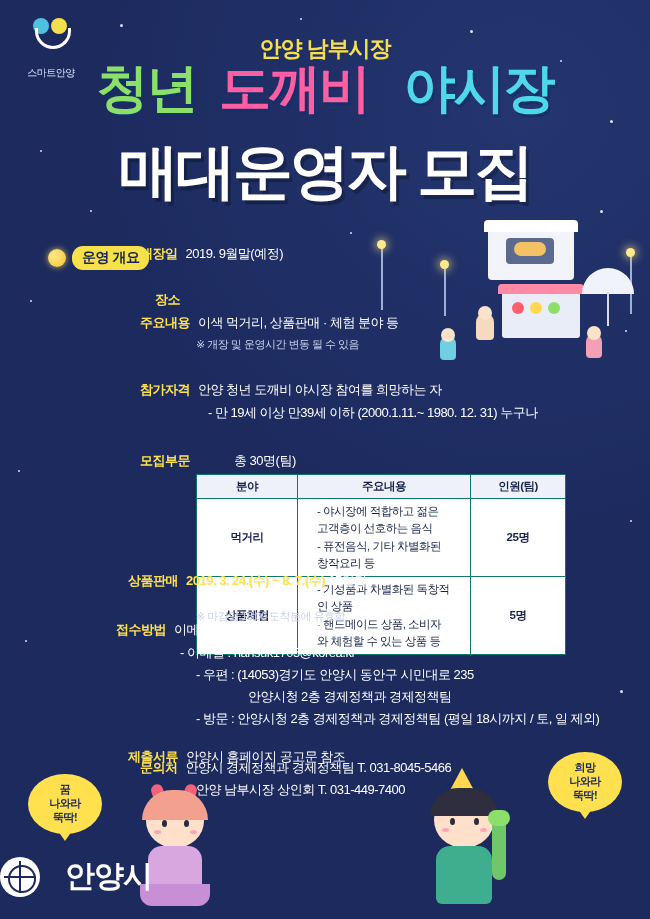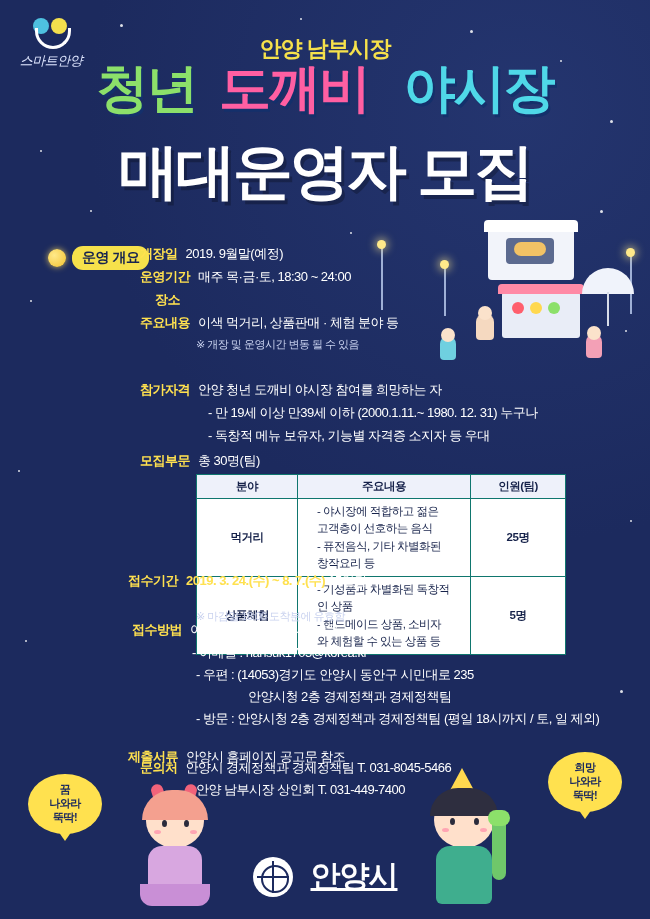--- a/index.html
+++ b/index.html
@@ -28,21 +28,21 @@
   }
   .logo-mark .c1,.logo-mark .c2{
     position:absolute;border-radius:50%;
   }
   .logo-mark .c1{width:16px;height:16px;background:#4ec1e0;left:2px;top:2px;}
   .logo-mark .c2{width:16px;height:16px;background:#f4e04d;left:20px;top:2px;}
   .logo-mark .smile{
     position:absolute;left:4px;top:12px;width:30px;height:18px;
     border:3px solid #ffffff;border-top:none;border-radius:0 0 18px 18px;
   }
-  .logo-text{font-size:13px;color:#dfe6ff;margin-top:2px;letter-spacing:-.5px;font-style:italic;}
+  .logo-text{font-size:10px;color:#dfe6ff;margin-top:16px;letter-spacing:-.5px;}
   
   .kicker{
     position:absolute;left:0;right:0;top:34px;text-align:center;
     font-size:22px;font-weight:bold;color:#f6e14b;letter-spacing:-1px;
   }
   .title-line{
     position:absolute;left:0;right:0;top:62px;text-align:center;
     font-size:52px;font-weight:bold;letter-spacing:-2px;
     line-height:1;
   }
@@ -80,21 +80,21 @@
     font-size:11.5px;letter-spacing:-.5px;
   }
   table.tbl th,table.tbl td{border:1px solid #0f766e;padding:4px 19px;vertical-align:middle;}
   table.tbl th{background:#eef1fa;font-weight:bold;text-align:center;}
   table.tbl td.c{text-align:center;font-weight:bold;white-space:nowrap;}
   table.tbl td.d{text-align:left;line-height:1.5;}
   
   .hl{color:#ffe14f;font-weight:bold;}
   
   .foot{
-    position:absolute;left:0;right:0;bottom:22px;display:flex;align-items:center;justify-content:center;gap:18px;text-decoration:underline;
+    position:absolute;left:0;right:0;bottom:22px;display:flex;align-items:center;justify-content:flex-start;gap:25px;
   }
   .foot-mark{
     width:40px;height:40px;border-radius:50%;background:#ffffff;position:relative;
   }
   .foot-mark:before{
     content:"";position:absolute;left:50%;top:4px;width:2px;height:32px;background:#1c2a5e;transform:translateX(-50%);
   }
   .foot-mark:after{
     content:"";position:absolute;left:4px;top:50%;width:32px;height:2px;background:#1c2a5e;transform:translateY(-50%);
   }
@@ -205,47 +205,40 @@
 
   <div class="sec" style="left:48px;top:246px;text-align:right;">
     <span class="moon"></span>
     <span class="sec-label">운영 개요</span>
   </div>
 
   <div class="row" style="left:140px;top:245px;">
     <span class="lab">개장일</span>
     <span class="val">2019. 9월말(예정)</span>
   </div>
-  <div class="row" style="left:140px;top:268px;">
-    <span class="lab">운영기간</span>
-    <span class="val">매주 목·금·토, 18:30 ~ 24:00</span>
-  </div>
   <div class="row" style="left:155px;top:291px;">
     <span class="lab">장소</span>
   </div>
   <div class="row" style="left:140px;top:314px;">
     <span class="lab">주요내용</span>
     <span class="val">이색 먹거리, 상품판매 · 체험 분야 등</span>
   </div>
   <div class="row" style="left:196px;top:337px;">
     <span class="note">※ 개장 및 운영시간 변동 될 수 있음</span>
   </div>
 
 
   <div class="row" style="left:140px;top:381px;">
     <span class="lab">참가자격</span>
     <span class="val">안양 청년 도깨비 야시장 참여를 희망하는 자</span>
   </div>
   <div class="row" style="left:208px;top:404px;">
     <span class="val" style="margin-left:0;">- 만 19세 이상 만39세 이하 (2000.1.11.~ 1980. 12. 31) 누구나</span>
   </div>
-  <div class="row" style="left:208px;top:427px;">
-    <span class="val" style="margin-left:0;">- 독창적 메뉴 보유자, 기능별 자격증 소지자 등 우대</span>
-  </div>
-  <div class="row" style="left:140px;top:452px;">
+  <div class="row" style="left:140px;top:452px;gap:36px;">
     <span class="lab">모집부문</span>
     <span class="val">총 30명(팀)</span>
   </div>
 
   <table class="tbl" style="left:196px;top:474px;width:370px;">
     <thead>
       <tr>
         <th style="width:62px;">분야</th>
         <th>주요내용</th>
         <th style="width:56px;">인원(팀)</th>
@@ -261,34 +254,34 @@
       <tr>
         <td class="c">상품체험</td>
         <td class="d" style="white-space:pre-line;">- 기성품과 차별화된 독창적인 상품
 - 핸드메이드 상품, 소비자와 체험할 수 있는 상품 등</td>
         <td class="c">5명</td>
       </tr>
     </tbody>
   </table>
 
   <div class="row" style="left:128px;top:572px;">
-    <span class="lab">접수기간</span>
+    <span class="lab">상품판매</span>
     <span class="val">
       <span class="hl">2019. 3. 24.(수) ~ 8. 7.(수)</span><span> 15일간</span>
     </span>
   </div>
   <div class="row" style="left:196px;top:609px;text-align:center;">
     <span class="note">※ 마감일 18:00 도착분에 유효함</span>
   </div>
 
-  <div class="row" style="left:132px;top:621px;font-family:Liberation Serif, serif;">
+  <div class="row" style="left:116px;top:621px;font-family:Liberation Serif, serif;">
     <span class="lab">접수방법</span>
     <span class="val">이메일, 등기우편, 직접방문</span>
   </div>
-  <div class="row" style="left:192px;top:644px;">
+  <div class="row" style="left:180px;top:644px;">
     <span class="sub">- 이메일 : hansuk1705@korea.kr</span>
   </div>
   <div class="row" style="left:196px;top:666px;">
     <span class="sub">- 우편 : (14053)경기도 안양시 동안구 시민대로 235</span>
   </div>
   <div class="row" style="left:248px;top:688px;">
     <span class="sub">안양시청 2층 경제정책과 경제정책팀</span>
   </div>
   <div class="row" style="left:196px;top:710px;">
     <span class="sub">- 방문 : 안양시청 2층 경제정책과 경제정책팀 (평일 18시까지 / 토, 일 제외)</span>

